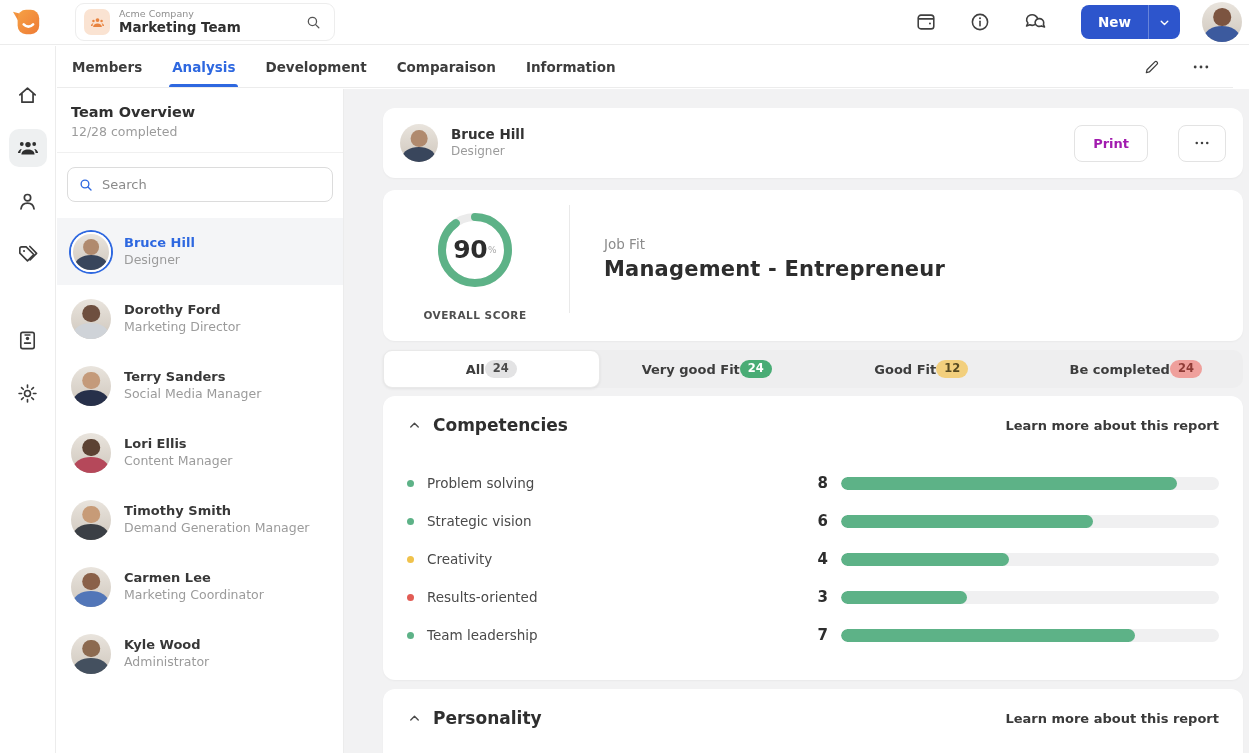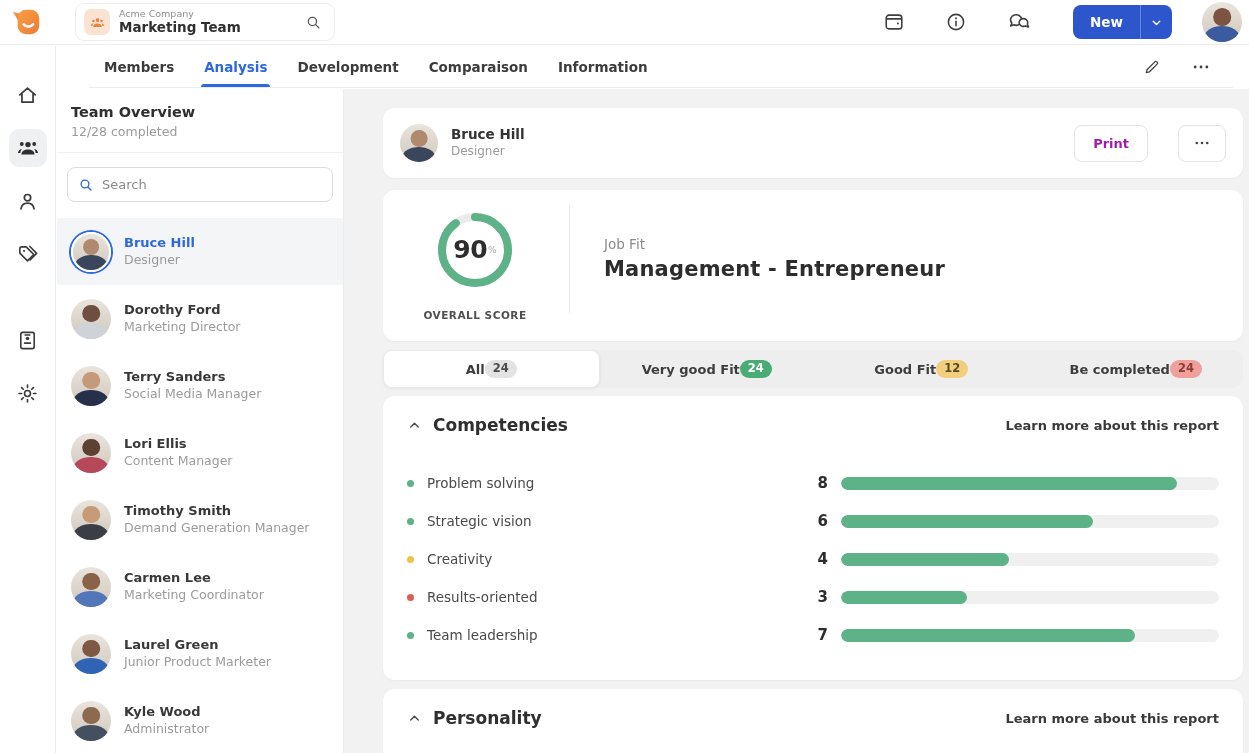--- a/index.html
+++ b/index.html
@@ -14,41 +14,41 @@
   .company-card { margin-left:33px; width:260px; height:38px; border:1px solid #ededed;
                   border-radius:9px; background:#fff; display:flex; align-items:center;
                   padding:0 12px 0 8px; gap:9px; cursor:pointer; }
   .company-ico { width:26px; height:26px; border-radius:7px; background:#fae3d2;
                  display:flex; align-items:center; justify-content:center; flex:none; }
   .company-lines { display:flex; flex-direction:column; line-height:1.15; }
   .company-label { font-size:9.5px; color:#8f8f8f; }
   .company-team { font-size:13.5px; font-weight:700; color:#2f2f2f; }
   .company-search { margin-left:auto; }
 
-  .top-actions { margin-left:auto; display:flex; align-items:center; gap:40px; }
+  .top-actions { margin-left:auto; display:flex; align-items:center; gap:32px; }
   .icon-btn { background:none; border:none; cursor:pointer; display:flex; align-items:center; padding:0; }
   .new-split { display:flex; height:34px; margin-left:2px; border-radius:8px; overflow:hidden; cursor:pointer; }
   .new-main { background:var(--button-blue); color:#fff; font-size:13.5px; font-weight:600;
               border:none; padding:0 17px; cursor:pointer; font-family:inherit; }
   .new-caret { background:var(--button-blue); border:none; border-left:1px solid rgba(255,255,255,.28);
                width:32px; display:flex; align-items:center; justify-content:center; cursor:pointer; }
   .top-avatar { width:33px; height:33px; margin:0 7px 0 -10px; }
 
   
   .rail { position:absolute; top:46px; left:0; width:56px; bottom:0; background:#fff;
           border-right:1px solid #ececec; display:flex; flex-direction:column; align-items:center;
           padding-top:30px; gap:15px; }
   .rail-item { width:38px; height:38px; border-radius:10px; display:flex; align-items:center;
                justify-content:center; cursor:pointer; background:transparent; border:none; }
   .rail-item.active { background:#eef0f1; }
   .rail-gap { height:18px; flex:none; }
 
   
   .tabbar { position:absolute; top:46px; left:57px; right:16px; height:42px; background:#fff;
-            display:flex; align-items:stretch; padding-left:15px; border-bottom:1px solid #ececec;margin-left:32px; }
+            display:flex; align-items:stretch; padding-left:15px; border-bottom:1px solid #ececec; }
   .tab { display:flex; align-items:center; font-size:13.5px; color:#3c3c3c; font-weight:600;
          margin-right:30px; cursor:pointer; position:relative; background:none; border:none; font-family:inherit; }
   .tab.active { color:var(--accent-blue); }
   .tab.active::after { content:""; position:absolute; left:-3px; right:-3px; bottom:0; height:3px;
                        border-radius:3px 3px 0 0; background:var(--accent-blue); }
   .tab-actions { margin-left:auto; display:flex; align-items:center; gap:30px; padding-right:22px; }
 
   
   .member-panel { position:absolute; top:89px; left:57px; width:287px; bottom:0; background:#fff;
                   border-right:1px solid #ececec; overflow:hidden; }
@@ -324,27 +324,20 @@
         <span>
             <div class="member-name">Timothy Smith</div>
               <div class="member-role">Demand Generation Manager</div>
           </span>
       </div>
       <div class="member-row">
         <span class="avatar av6"></span>
         <span>
             <div class="member-name">Carmen Lee</div>
               <div class="member-role">Marketing Coordinator</div>
-          </span>
-      </div>
-      <div class="member-row">
-        <span class="avatar av7"></span>
-        <span>
-            <div class="member-name">Laurel Green</div>
-              <div class="member-role">Junior Product Marketer</div>
           </span>
       </div>
       <div class="member-row">
         <span class="avatar av8"></span>
         <span>
             <div class="member-name">Kyle Wood</div>
               <div class="member-role">Administrator</div>
           </span>
       </div>
     </div>

